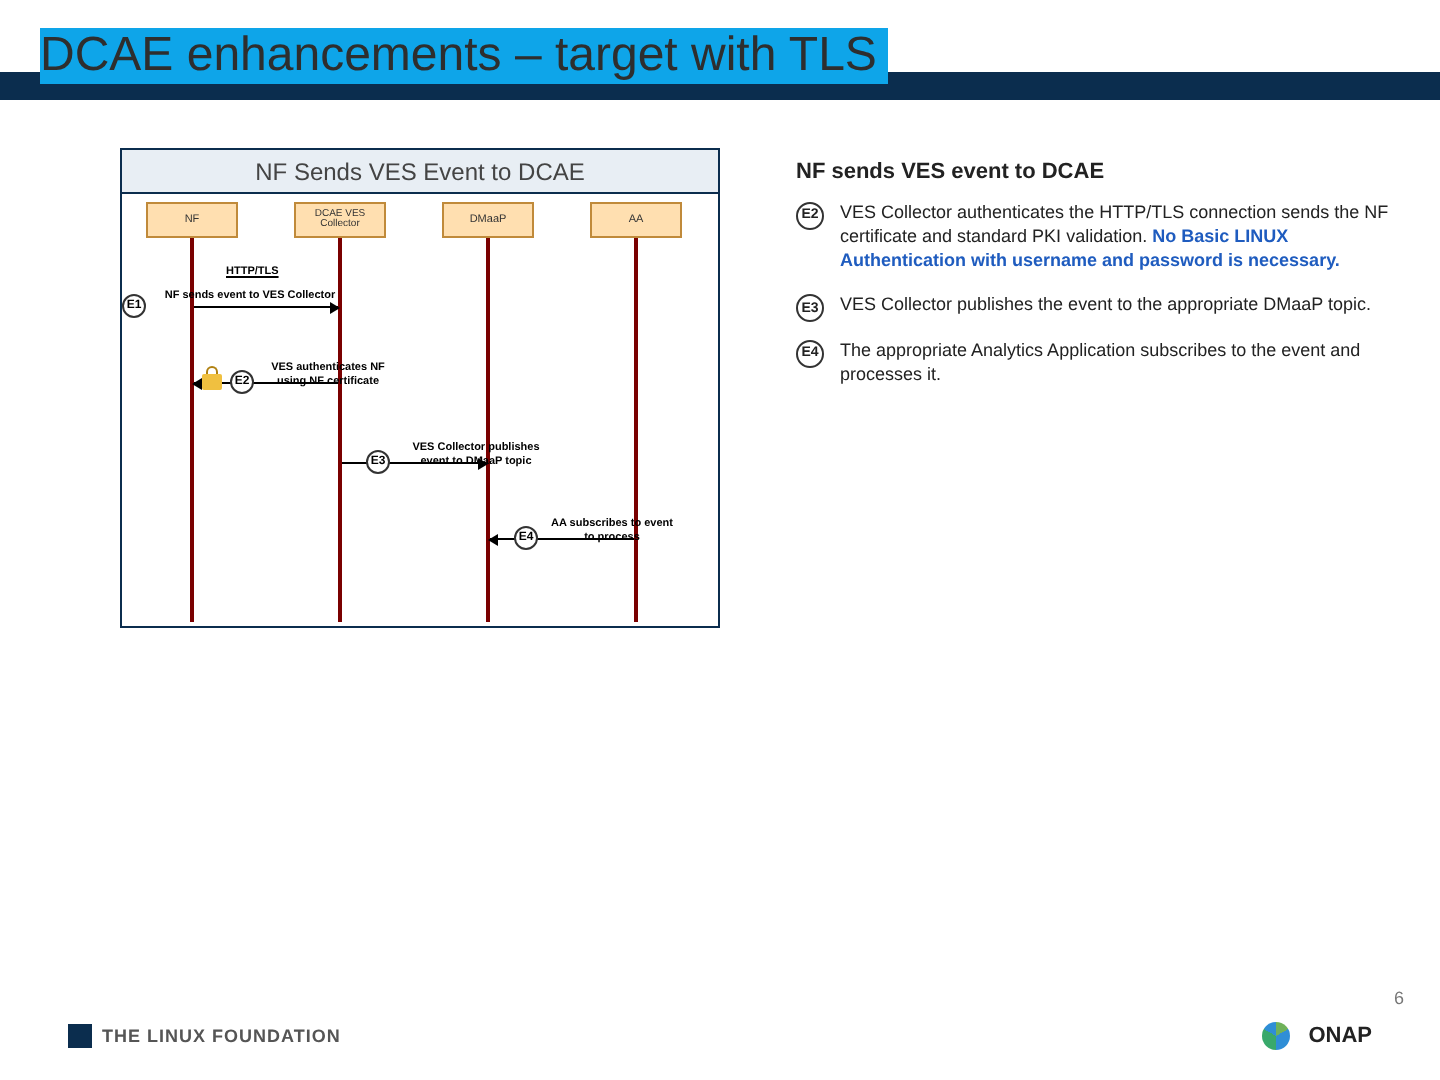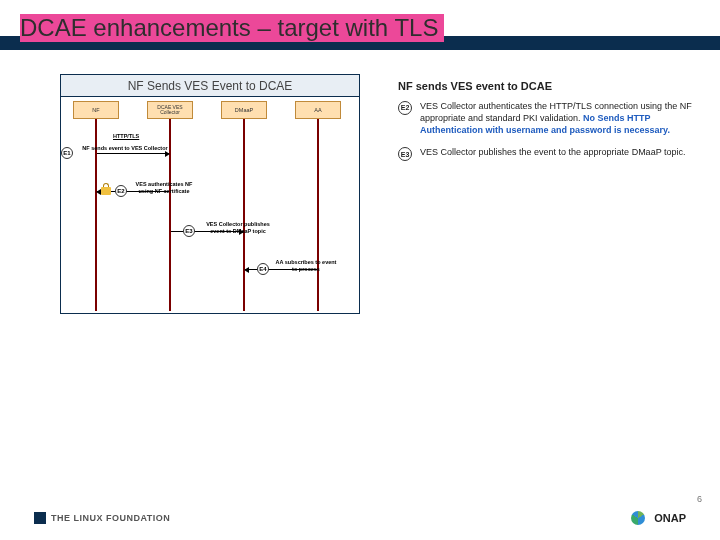--- a/index.html
+++ b/index.html
@@ -1,19 +1,19 @@
 <!DOCTYPE html>
 <html><head>
 <meta charset="utf-8">
 <style>
   * { box-sizing: border-box; margin: 0; padding: 0; }
   html, body { width: 720px; height: 540px; font-family: Arial, Helvetica, sans-serif; background: #fff; overflow: hidden; }
   .slide { width: 720px; height: 540px; position: relative; }
   .title-band { position: absolute; left: 0; top: 36px; width: 100%; height: 14px; background: #0b2d4e; }
-  .title { position: absolute; left: 20px; top: 14px; font-size: 24px; color: #2e2e2e; background: #ec4899; padding-right: 6px; }
+  .title { position: absolute; left: 20px; top: 14px; font-size: 24px; color: #2e2e2e; background: #0ea5e9; padding-right: 6px; }
   .diagram-panel { position: absolute; left: 60px; top: 74px; width: 300px; height: 240px; border: 1px solid #0b2d4e; }
   .diagram-head { height: 22px; background: #e8eef4; border-bottom: 1px solid #0b2d4e; color: #444; font-size: 12px; display: flex; align-items: center; justify-content: center; }
   .diagram-body { position: relative; width: 100%; height: 218px; }
   .lane-box { position: absolute; top: 4px; width: 46px; height: 18px; background: #ffdfb0; border: 1px solid #c08a3a; font-size: 5.5px; display: flex; align-items: center; justify-content: center; text-align: center; color: #333; }
   .lane-box.multi { line-height: 1.1; font-size: 5px; padding: 0 2px; }
   .lifeline { position: absolute; top: 22px; width: 2px; height: 192px; background: #7a0000; }
   .arrow { position: absolute; height: 0; border-top: 1px solid #000; }
   .arrow::after { content: ''; position: absolute; right: -1px; top: -3px; width: 0; height: 0; border-left: 5px solid #000; border-top: 3px solid transparent; border-bottom: 3px solid transparent; }
   .arrow.rev::after { right: auto; left: -1px; border-left: none; border-right: 5px solid #000; }
   .step-circle { position: absolute; width: 12px; height: 12px; border-radius: 50%; background: #fff; border: 1px solid #333; font-size: 6px; display: flex; align-items: center; justify-content: center; font-weight: bold; color: #000; }
@@ -72,25 +72,29 @@
       <div class="arrow rev" style="left:184px; top:172px; width:72px"></div>
       <div class="step-circle" style="left:196px; top:166px">E4</div>
       <div class="msg-label" style="left:212px; top:162px; width:66px">AA subscribes to event to process</div>
     </div>
   </div>
 
   <div class="right-title">NF sends VES event to DCAE</div>
   <div class="right-list">
     <div class="right-item">
       <div class="rc">E2</div>
-      <span>VES Collector authenticates the HTTP/TLS connection using the NF appropriate and standard PKI validation. </span><span class="em-blue">No Sends HTTP Authentication with username and password is necessary.</span>
+      <span>VES Collector authenticates the HTTP/TLS connection sends the NF certificate and standard PKI validation. </span><span class="em-blue">No Basic LINUX Authentication with username and password is necessary.</span>
     </div>
     <div class="right-item">
       <div class="rc">E3</div>
       <span>VES Collector publishes the event to the appropriate DMaaP topic.</span>
+    </div>
+    <div class="right-item">
+      <div class="rc">E4</div>
+      <span>The appropriate Analytics Application subscribes to the event and processes it.</span>
     </div>
   </div>
 
   <div class="page-num">6</div>
   <div class="footer">
     <div class="lf-logo">
       <div class="lf-sq"></div>
       <span>THE LINUX FOUNDATION</span>
     </div>
     <div class="onap-logo">

